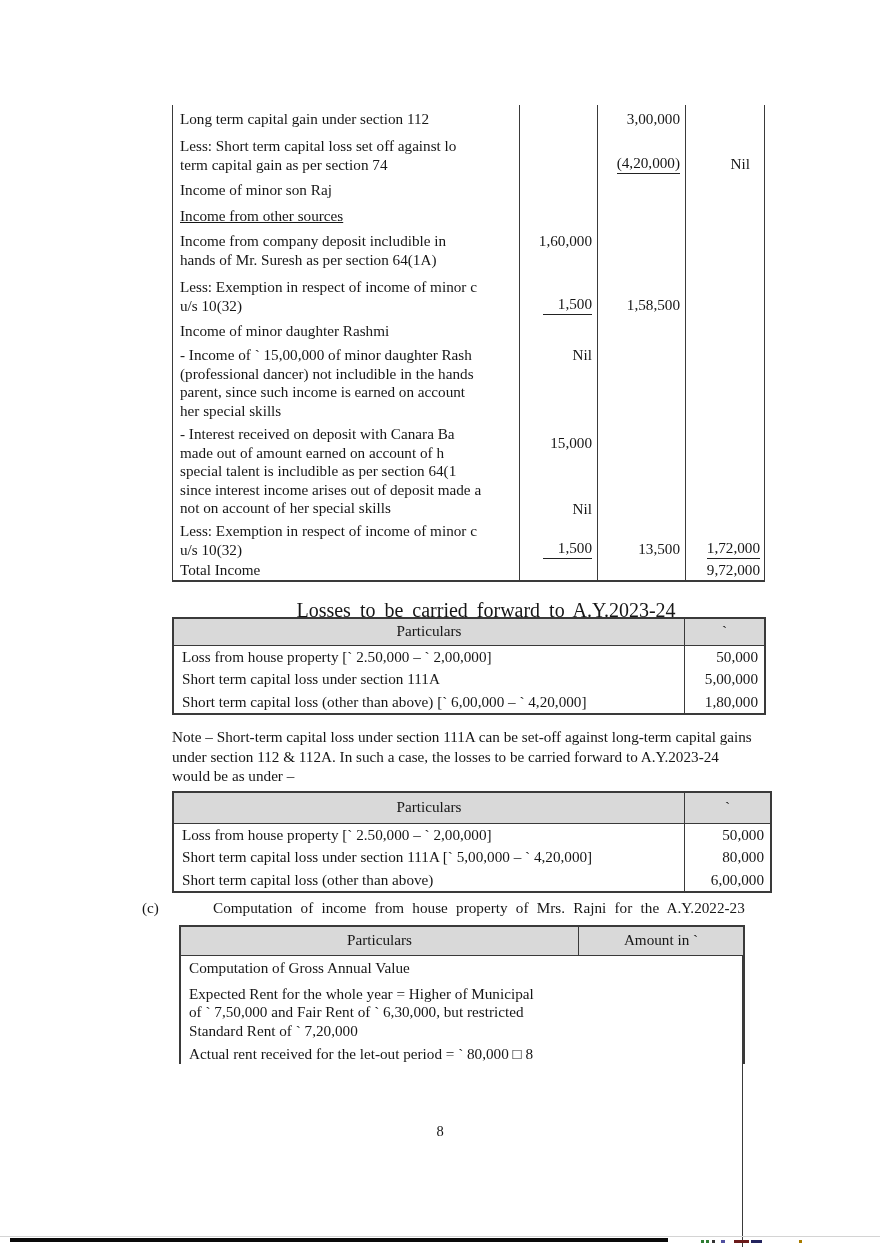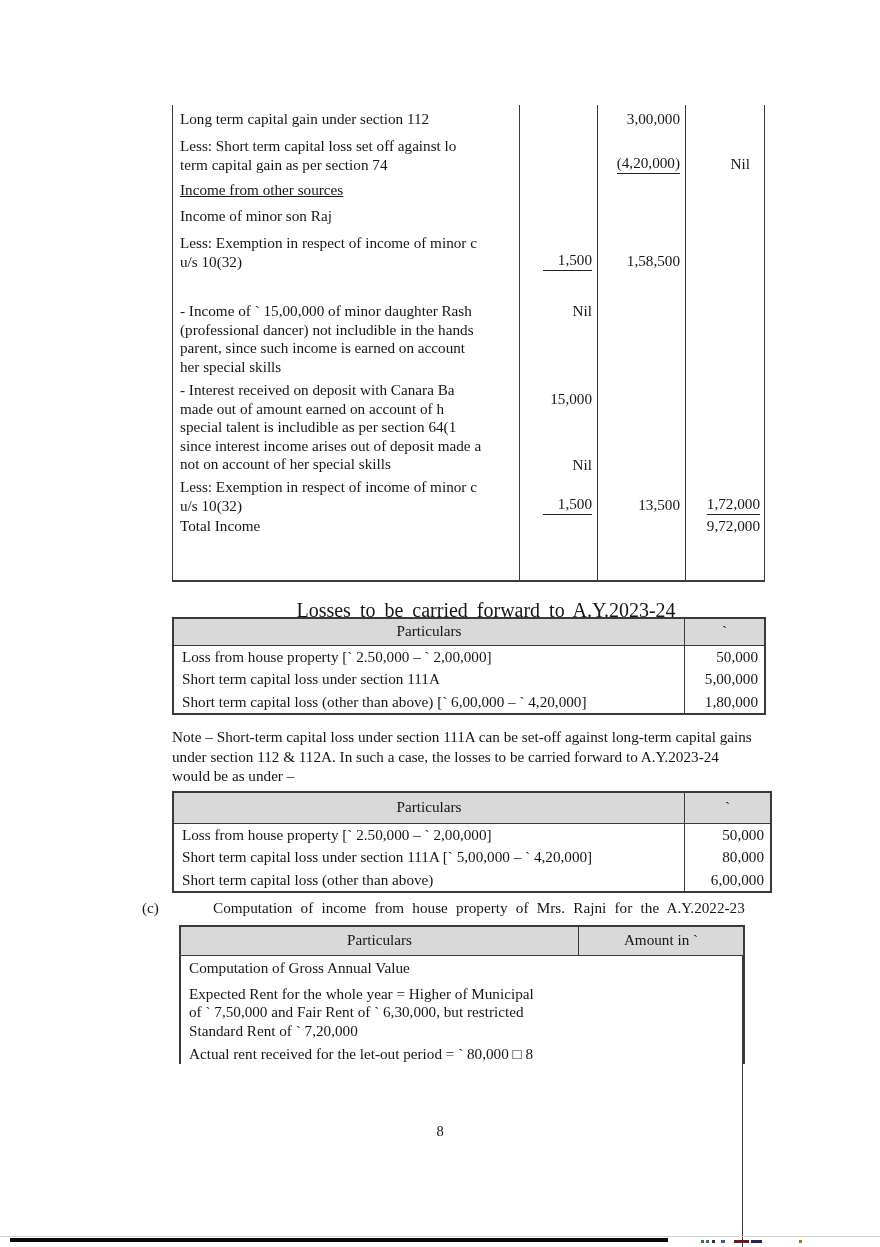--- a/index.html
+++ b/index.html
@@ -100,47 +100,57 @@
       <div class="c2"></div>
       <div class="c3 bot">
           <span class="u">(4,20,000)</span>
         </div>
       <div class="c4 bot">
           <span class="pr10">Nil</span>
         </div>
     </div>
 
     <div class="t1row" style="margin-top:7px;height:19px">
+      <div class="c1">Income of minor son Raj</div>
+      <div class="c2"></div>
+      <div class="c3"></div>
+      <div class="c4"></div>
+    </div>
+
+    <div class="t1row" style="margin-top:7px;height:19px">
       <div class="c1 undl">Income from other sources</div>
       <div class="c2"></div>
       <div class="c3"></div>
       <div class="c4"></div>
     </div>
 
-    <div class="t1row" style="margin-top:7px;height:19px">
-      <div class="c1">Income of minor son Raj</div>
-      <div class="c2"></div>
-      <div class="c3"></div>
-      <div class="c4"></div>
-    </div>
-
+    <div class="t1row" style="margin-top:6px;height:38px">
+      <div class="c1">Income from company deposit includible in
+hands of Mr. Suresh as per section 64(1A)</div>
+      <div class="c2">
+          <span>1,60,000</span>
+        </div>
+      <div class="c3"></div>
+      <div class="c4"></div>
+    </div>
 
     <div class="t1row" style="margin-top:8px;height:37px">
       <div class="c1">Less: Exemption in respect of income of minor c
 u/s 10(32)</div>
       <div class="c2 bot">
           <span class="u uext">1,500</span>
         </div>
       <div class="c3 bot">
           <span>1,58,500</span>
         </div>
       <div class="c4"></div>
     </div>
 
     <div class="t1row" style="margin-top:7px;height:19px">
+      <div class="c1">Income of minor daughter Rashmi</div>
       <div class="c2"></div>
       <div class="c3"></div>
       <div class="c4"></div>
     </div>
 
     <div class="t1row" style="margin-top:5px;height:75px">
       <div class="c1">- Income of ` 15,00,000 of minor daughter Rash
 (professional dancer) not includible in the hands
 parent, since such income is earned on account
 her special skills</div>

